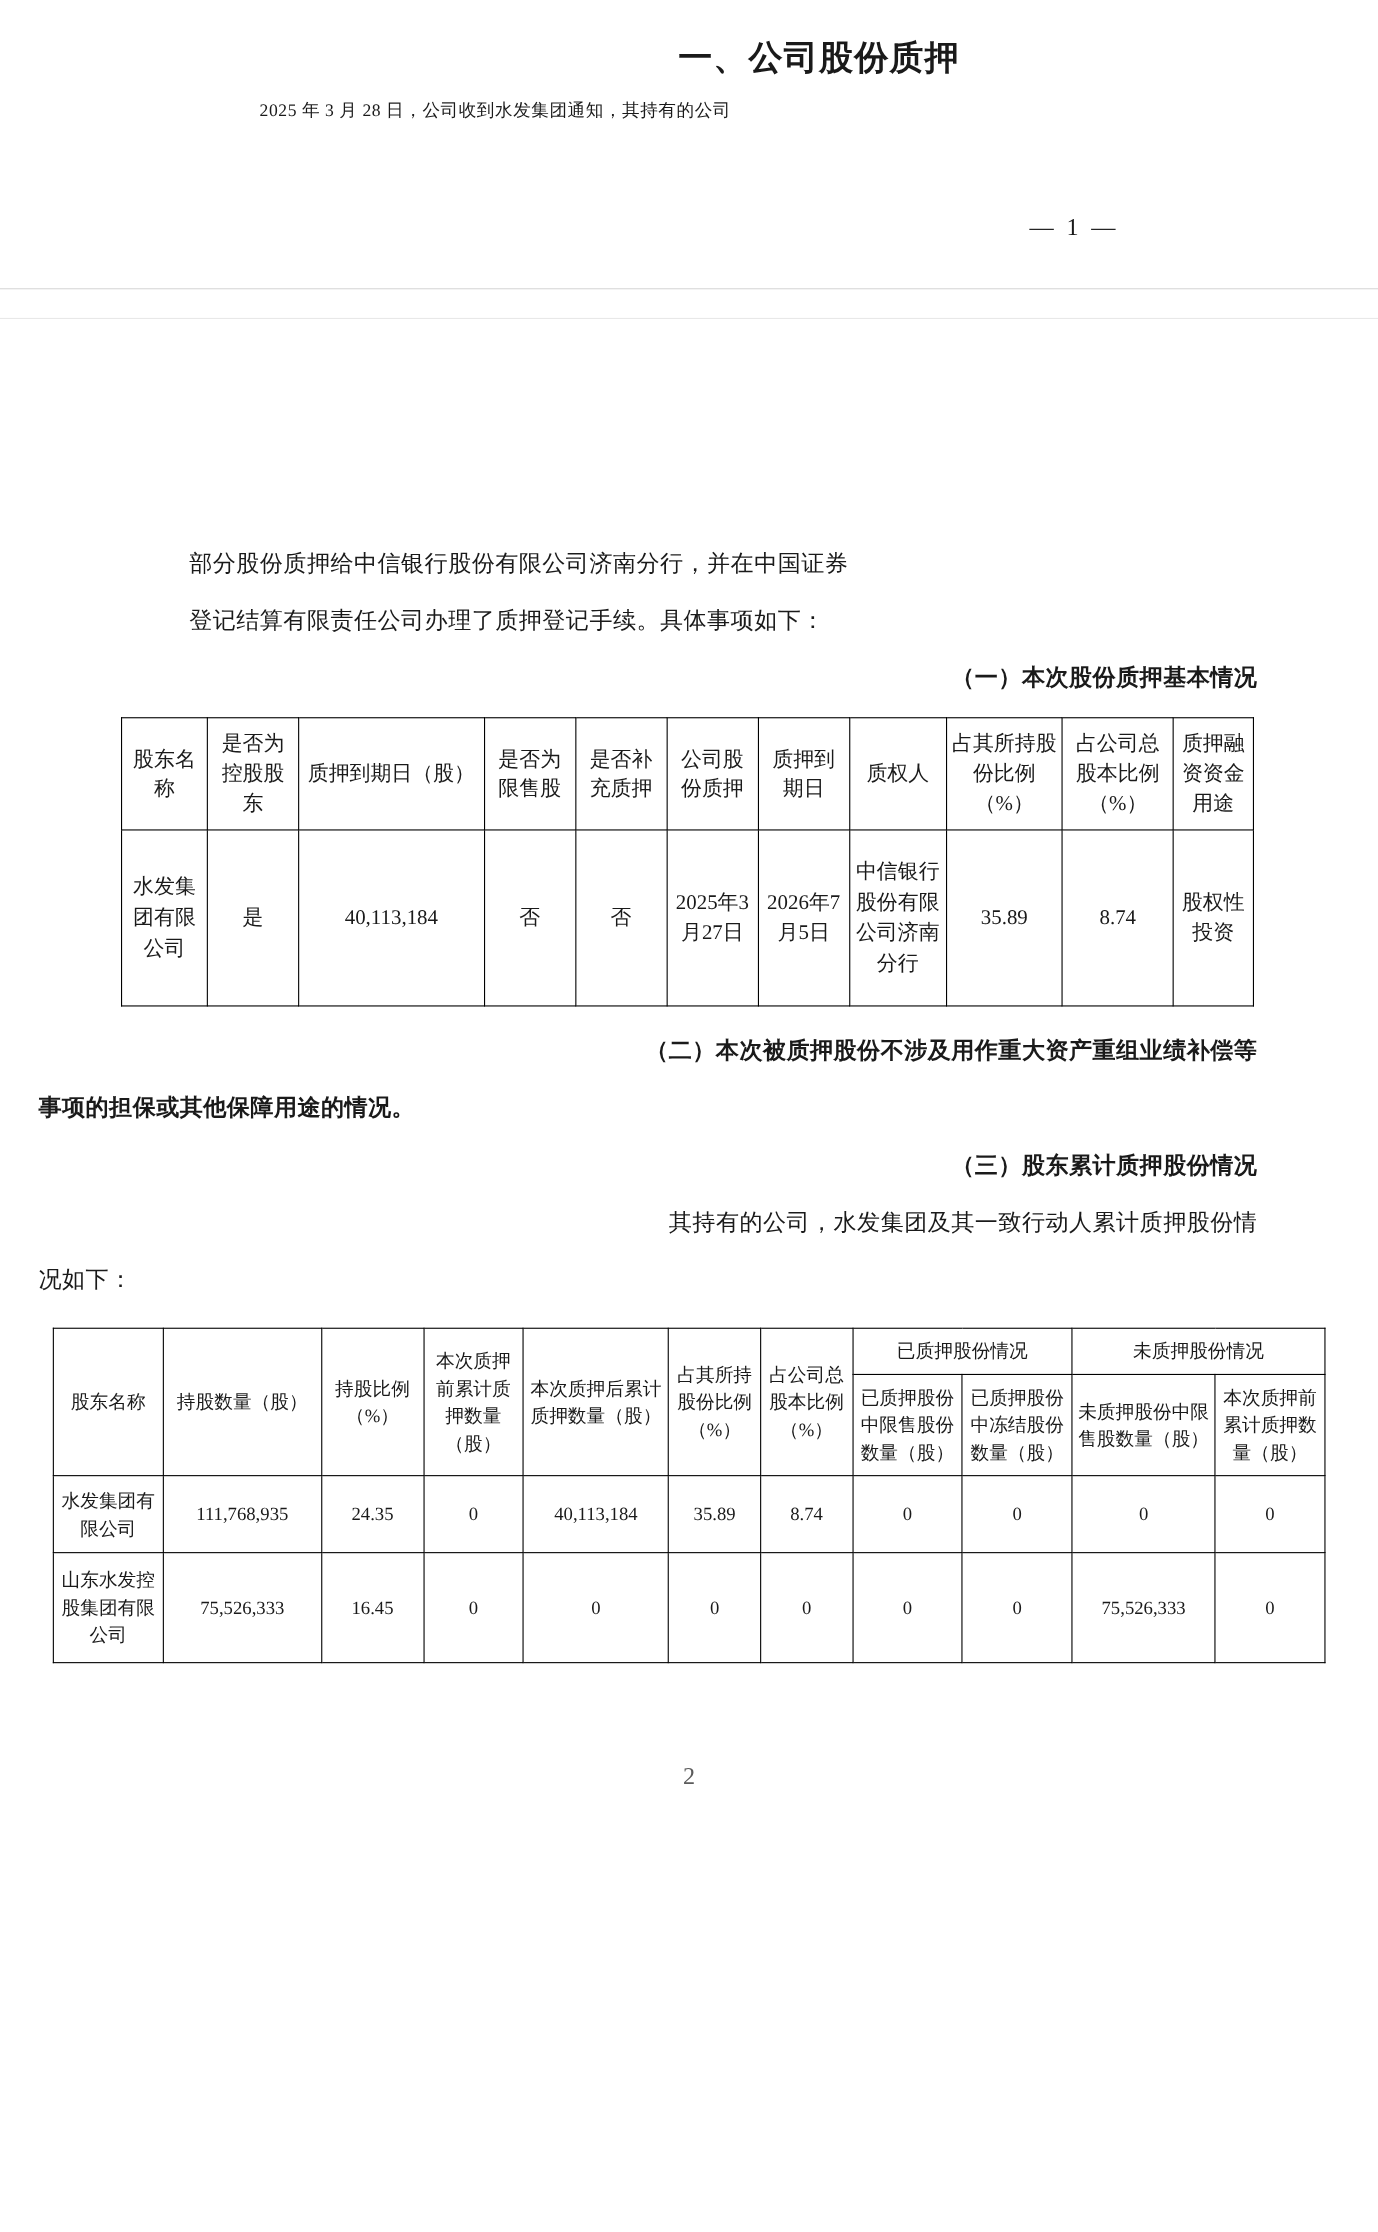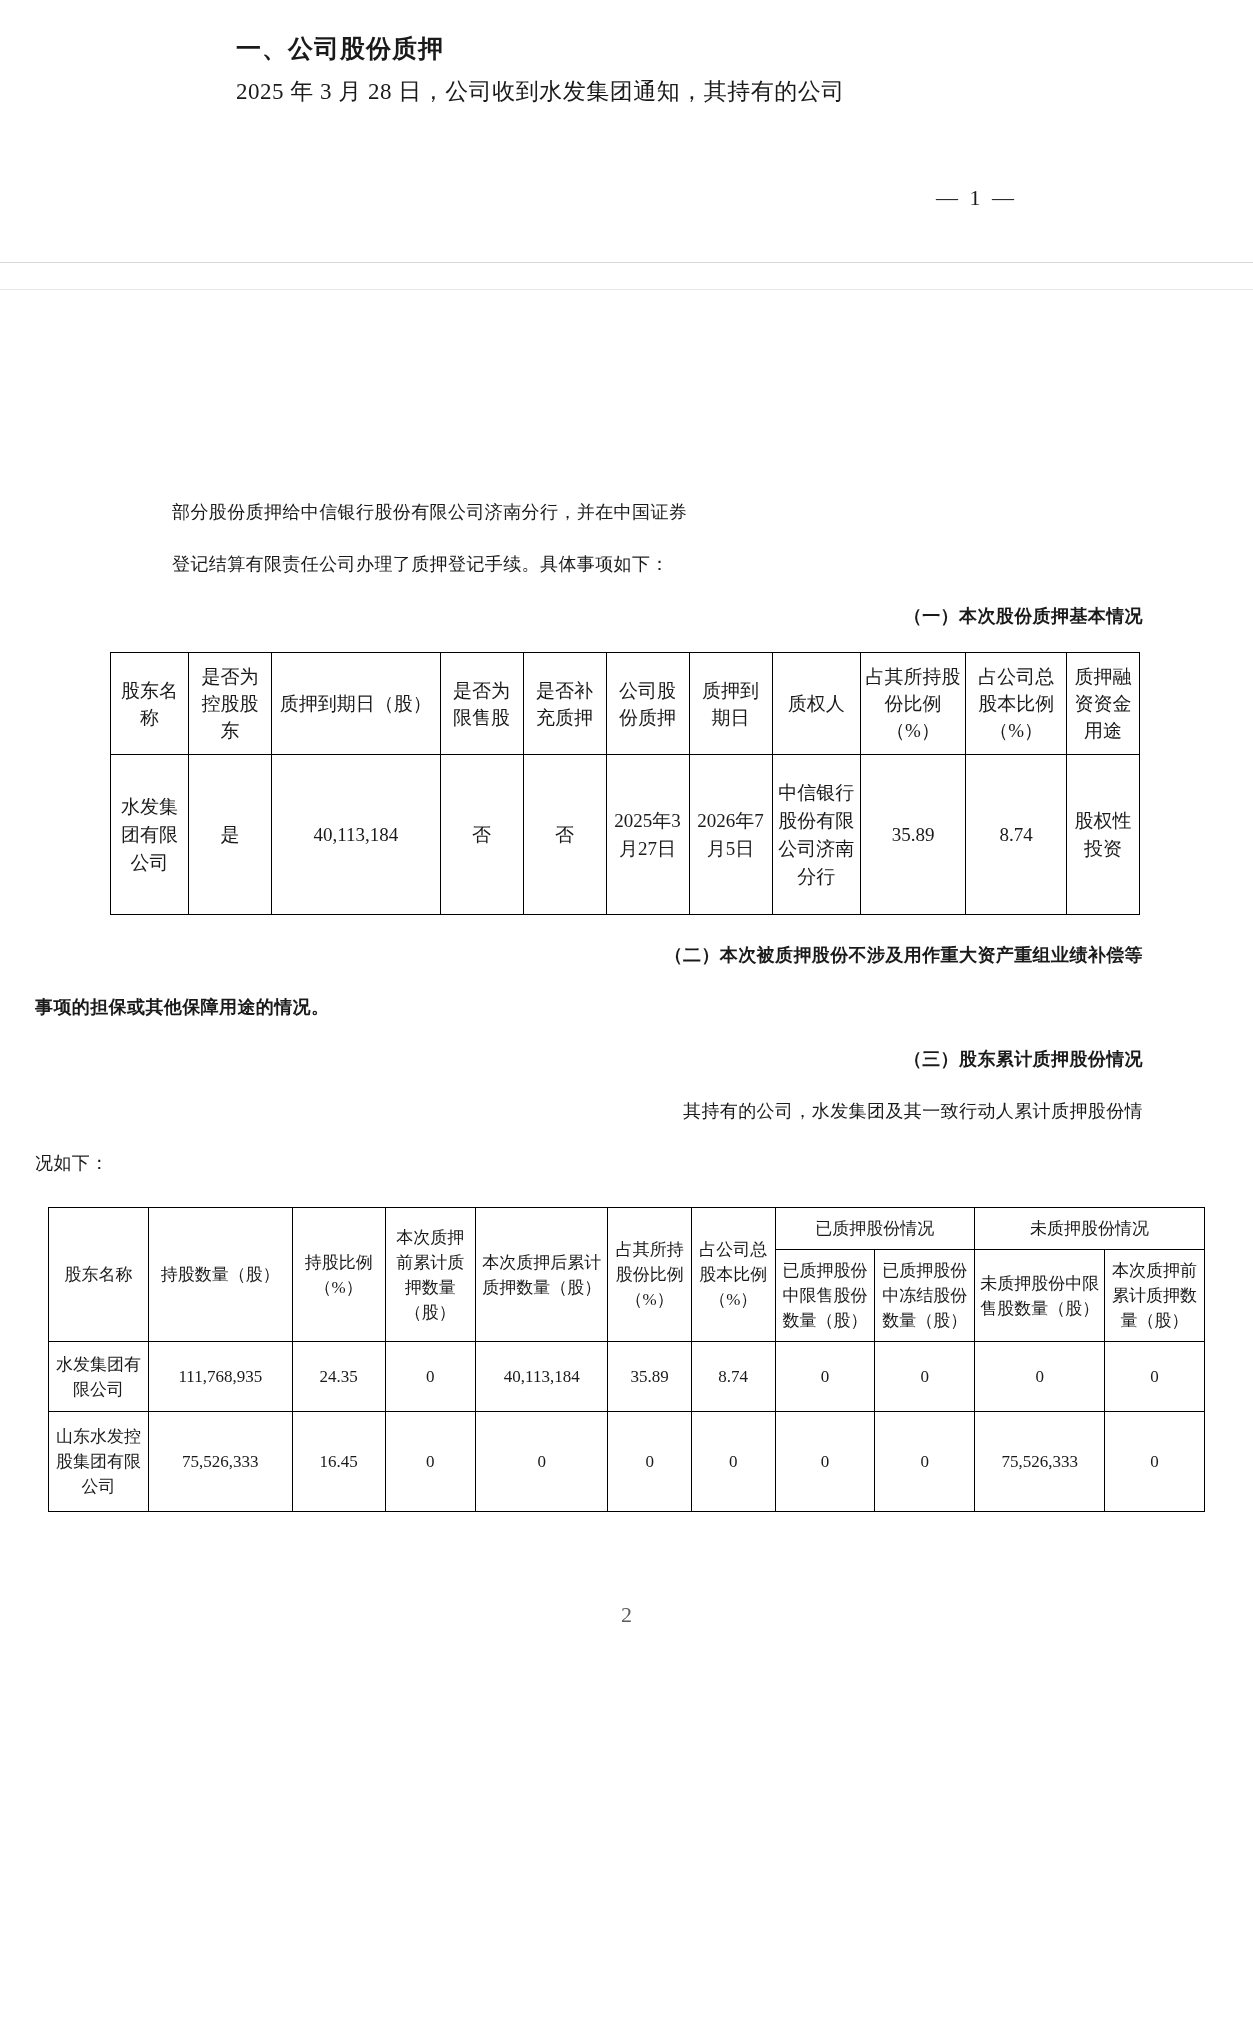--- a/index.html
+++ b/index.html
@@ -17,27 +17,28 @@
     width: 1253px;
     box-sizing: border-box;
   }
   
   .page-top {
     padding: 18px 0 0 0;
     height: 262px;
     box-sizing: border-box;
   }
   .heading {
-    font-size: 25px;
+    font-size: 31px;
     font-weight: bold;
     letter-spacing: 1px;
     margin: 14px 0 0 236px;
+    text-align: center;
   }
   .para {
-    font-size: 23px;
+    font-size: 16px;
     line-height: 54px;
     letter-spacing: 0.5px;
     margin: 0;
   }
   .para.indent {
     margin-left: 236px;
   }
   .page-number {
     text-align: right;
     font-size: 22px;
@@ -52,21 +53,21 @@
   }
   .page-body {
     padding: 0 0 0 0;
   }
   .spacer-lg { height: 196px; }
 
   .text-block {
     margin: 0 110px 0 172px;
   }
   .text-block p {
-    font-size: 18px;
+    font-size: 21px;
     line-height: 52px;
     margin: 0;
     letter-spacing: 0.4px;
   }
   .text-block p.ind {
     text-indent: 46px;
     text-align: right;
   }
 
   

